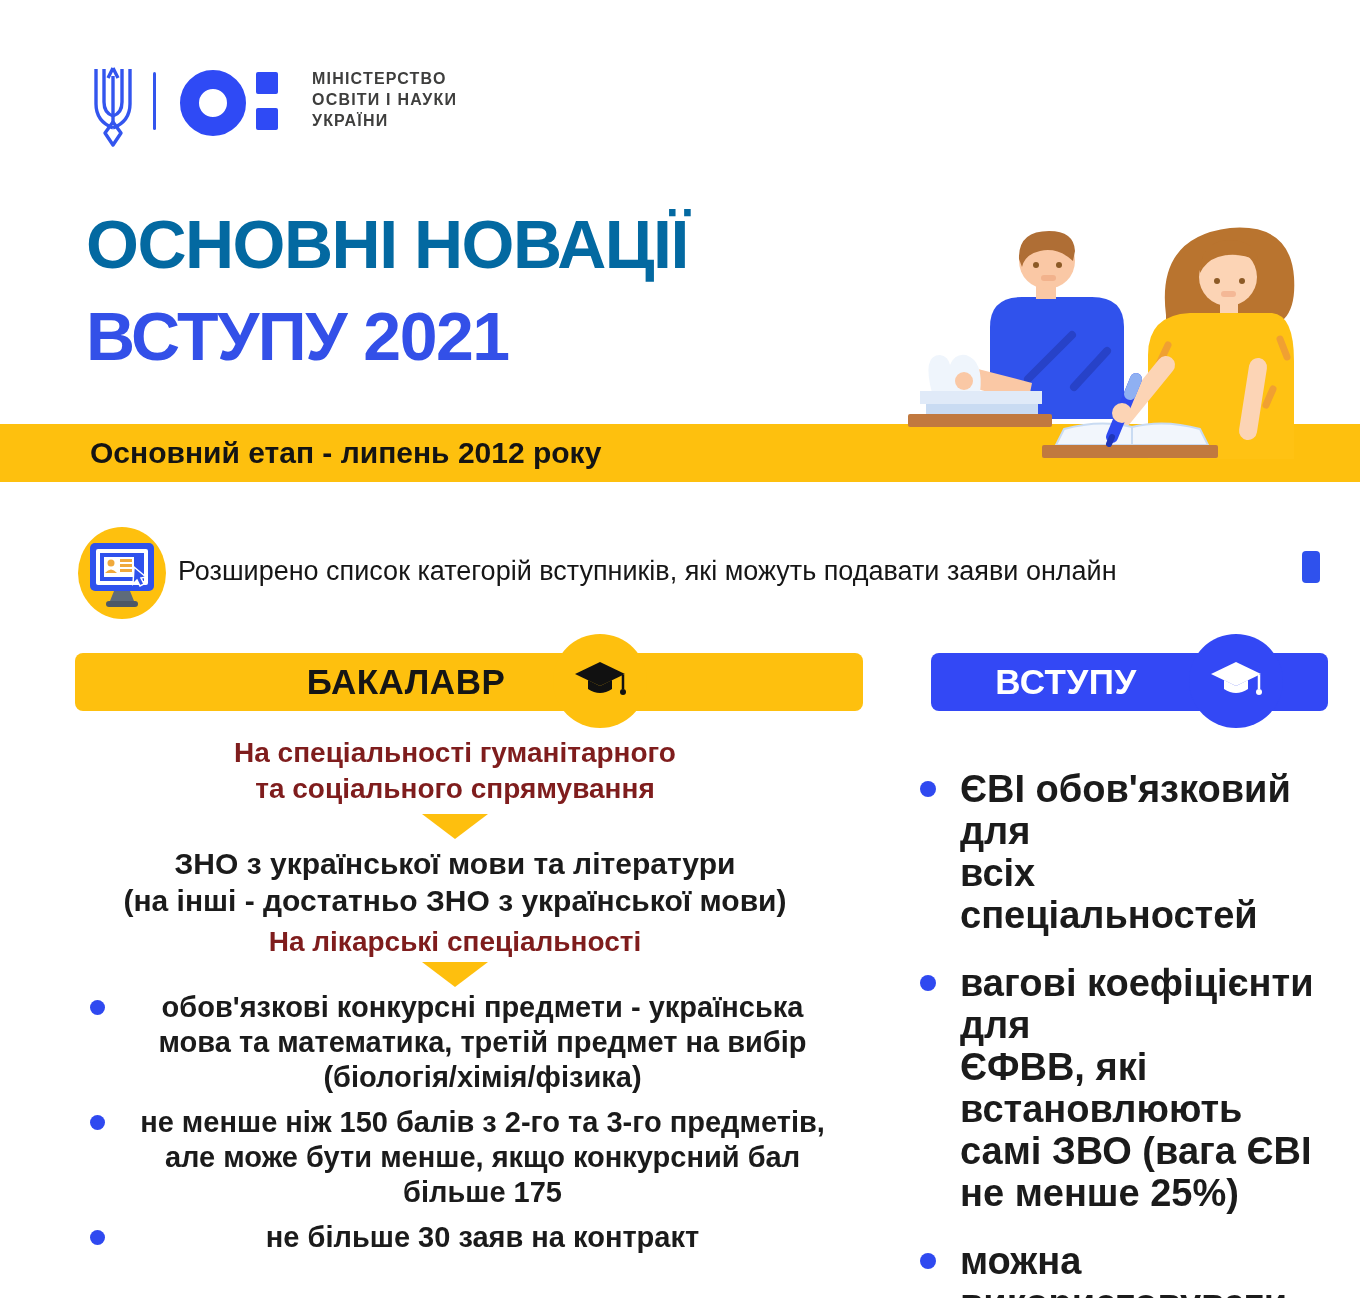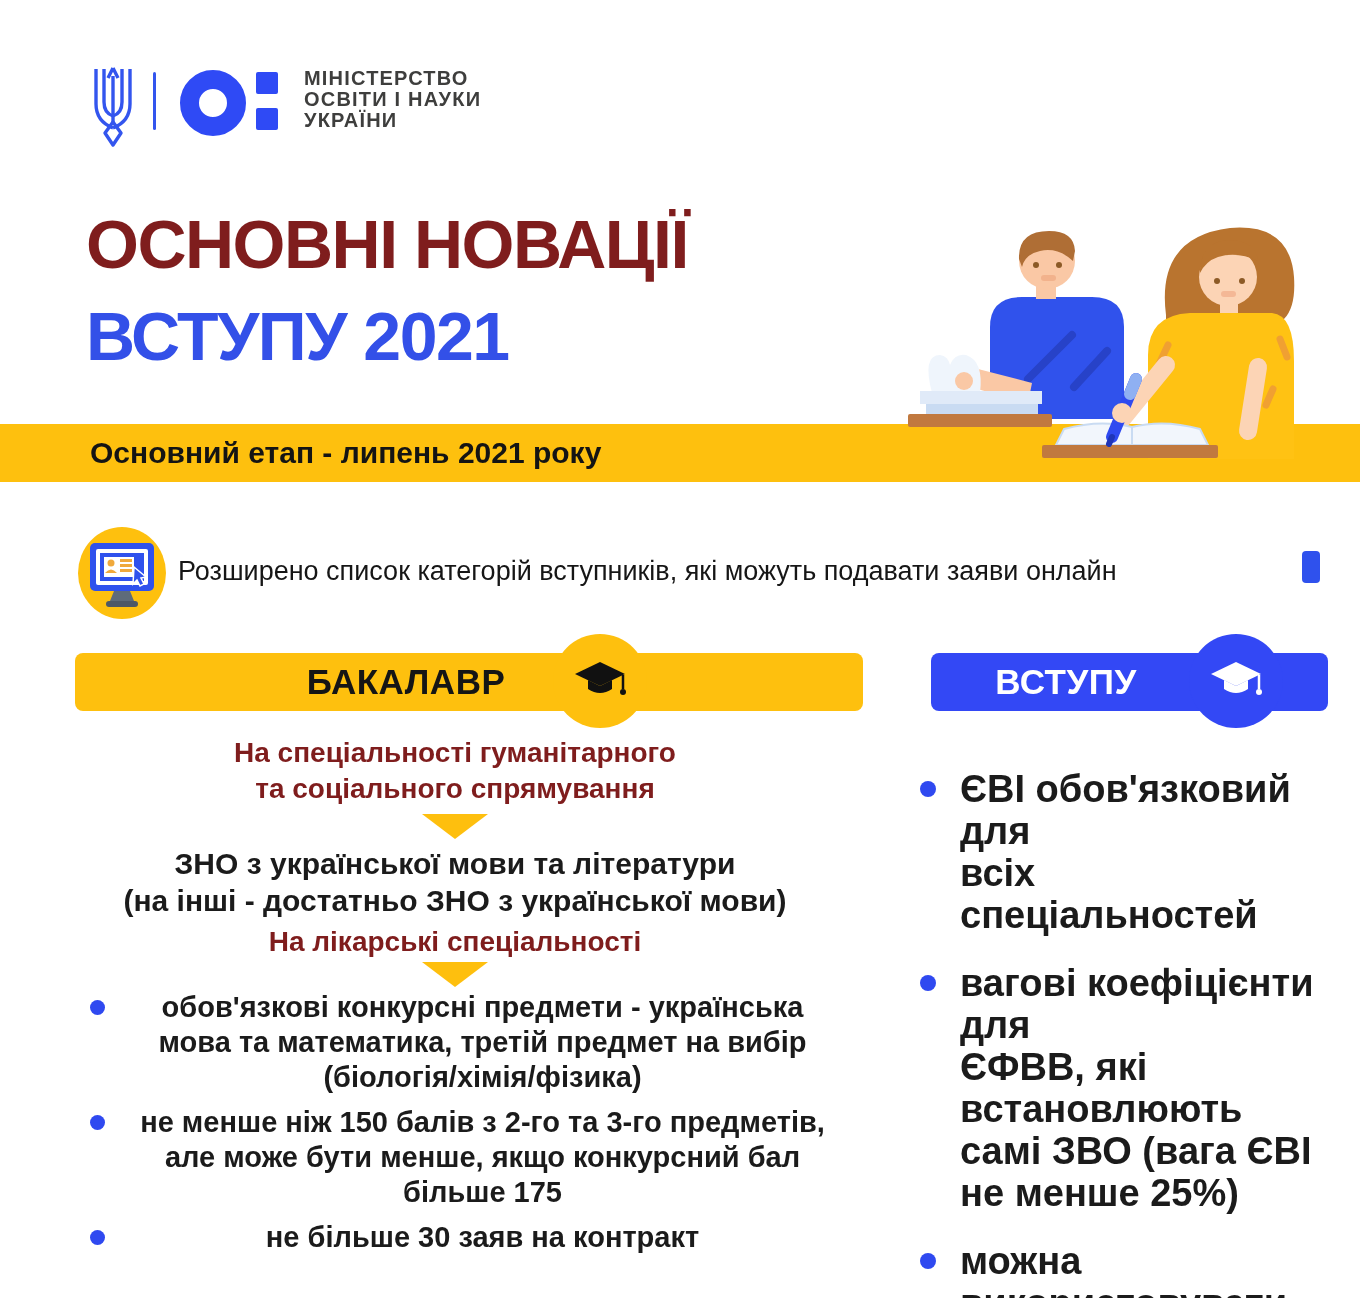--- a/index.html
+++ b/index.html
@@ -6,26 +6,26 @@
   .page{position:relative;width:1360px;height:1298px;background:#ffffff;overflow:hidden;
         font-family:"Liberation Sans",sans-serif;color:#1a1a1a;}
   .ml{white-space:pre-line;}
 
   
   .hdr{position:absolute;left:88px;top:62px;width:420px;height:90px;}
   .hdr-divider{position:absolute;left:65px;top:10px;width:3px;height:58px;background:#3355EE;border-radius:2px;}
   .ring{position:absolute;left:92px;top:8px;width:28px;height:28px;border:19px solid #2F4AF5;border-radius:50%;}
   .sq{position:absolute;left:168px;width:22px;height:22px;background:#2F4AF5;border-radius:2px;}
   .sq.t{top:10px;} .sq.b{top:46px;}
-  .ministry{position:absolute;left:216px;top:6px;font-size:20px;font-weight:bold;letter-spacing:1.2px;
+  .ministry{position:absolute;left:224px;top:6px;font-size:16px;font-weight:bold;letter-spacing:1.2px;
             line-height:21px;color:#3E3E3D;}
 
   
   .title{position:absolute;left:86px;top:198px;font-size:68px;font-weight:bold;letter-spacing:-1.5px;line-height:92px;}
-  .title .l1{color:#7f1d1d;} .title .l2{color:#3350E8;}
+  .title .l1{color:#0369a1;} .title .l2{color:#3350E8;}
 
   
   .band{position:absolute;left:0;top:424px;width:1360px;height:58px;background:#FEC00E;}
   .band span{display:block;padding-left:90px;line-height:58px;font-size:30px;font-weight:bold;color:#141414;}
 
   
   .online-icon{position:absolute;left:78px;top:527px;width:88px;height:92px;}
   .online-text{position:absolute;left:178px;top:556px;font-size:27px;font-weight:normal;color:#161616;white-space:nowrap;}
   .decor-sq{position:absolute;left:1302px;top:551px;width:18px;height:32px;background:#2F51ED;border-radius:4px;}
 
@@ -90,21 +90,21 @@
 ОСВІТИ І НАУКИ
 УКРАЇНИ</div>
   </div>
 
   <div class="title">
     <div class="l1">ОСНОВНІ НОВАЦІЇ</div>
     <div class="l2">ВСТУПУ 2021</div>
   </div>
 
   <div class="band">
-    <span>Основний етап - липень 2021 року</span>
+    <span>Основний етап - липень 2012 року</span>
   </div>
 
   <svg style="position:absolute;left:860px;top:215px;" width="480" height="266" viewBox="0 0 480 266">
 
     <g>
       <path fill="#3052EC" d="M130 204 V112 Q130 82 162 82 H232 Q264 82 264 112 V204 Z"></path>
       <path stroke="#2742C8" stroke-width="8" stroke-linecap="round" fill="none" d="M212 120 L168 164 M247 136 L214 172"></path>
       <path fill="#FAC8A5" d="M168 188 L110 172 Q96 168 100 158 Q104 150 118 154 L172 168 Z"></path>
       <rect x="176" y="62" width="20" height="22" fill="#FAC8A5"></rect>
       <circle cx="187" cy="46" r="28" fill="#FAC8A5"></circle>

